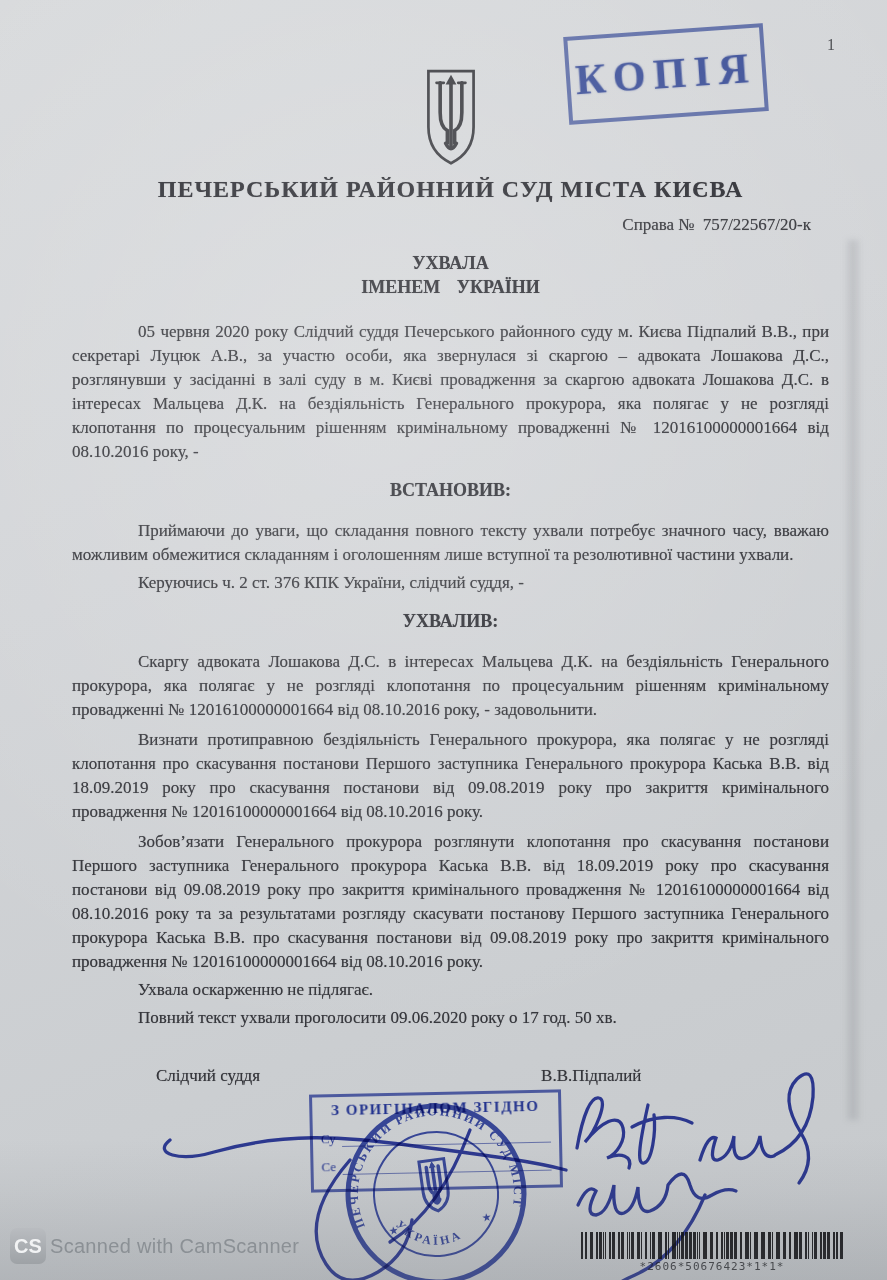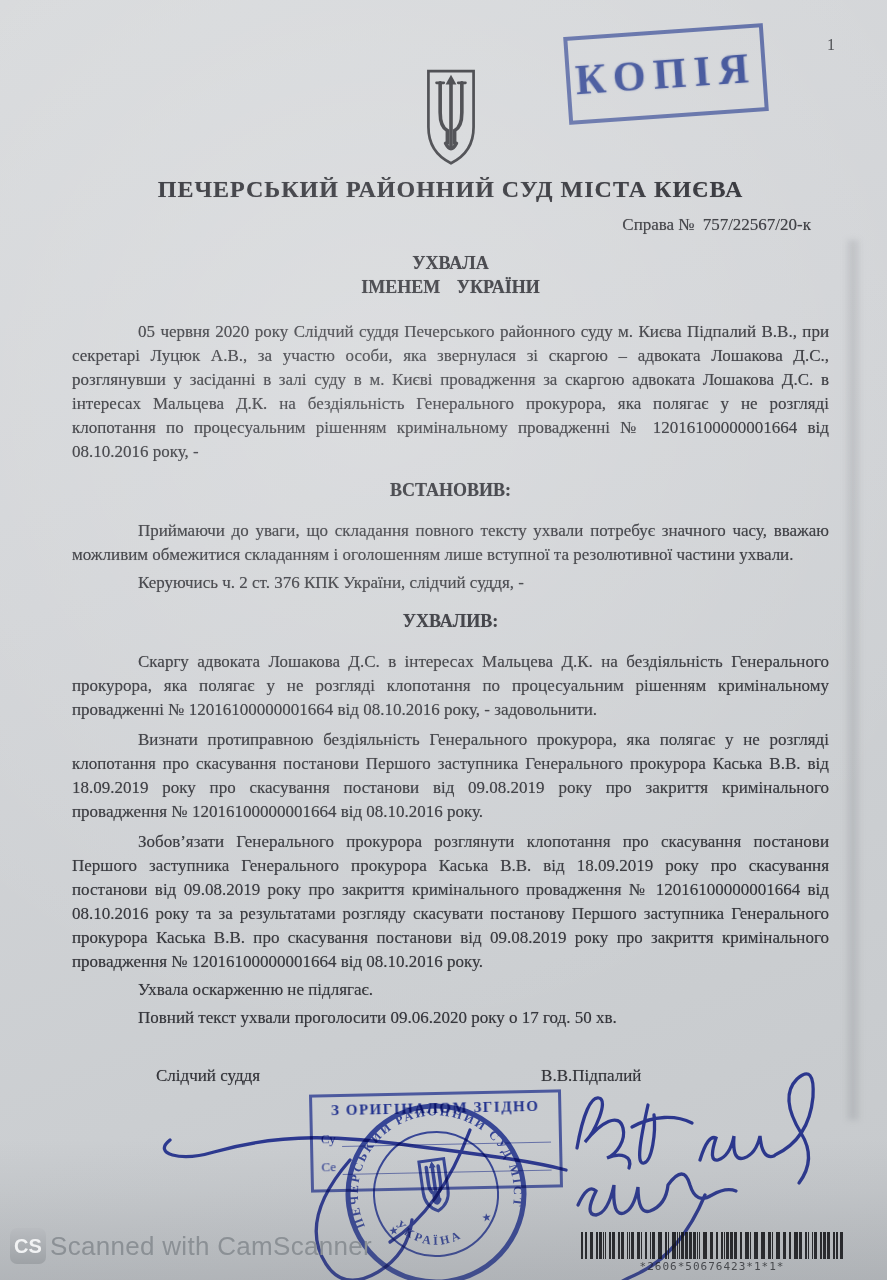--- a/index.html
+++ b/index.html
@@ -64,21 +64,21 @@
   .barcode .bars{height:27px;white-space:nowrap;overflow:hidden;font-size:0;}
   .barcode .bars i{display:inline-block;height:100%;background:#1d1d20;vertical-align:top;}
   .barcode .bc-text{font-family:"DejaVu Sans Mono",monospace;font-size:11px;
     letter-spacing:1px;color:#3f4044;margin-top:1px;}
   
   .cs-footer{position:absolute;left:10px;bottom:16px;z-index:8;display:flex;align-items:center;
     font-family:"Liberation Sans","DejaVu Sans",sans-serif;}
   .cs-badge{width:36px;height:36px;border-radius:7px;margin-right:4px;
     background:linear-gradient(#b9bcc0,#9ea2a6);display:flex;align-items:center;justify-content:center;
     color:#f2f3f4;font-weight:bold;font-size:20px;letter-spacing:0;}
-  .cs-text{font-size:26px;color:#8b9095;letter-spacing:.3px;}
+  .cs-text{font-size:20px;color:#8b9095;letter-spacing:.3px;}
 </style>
 </head>
 <body>
 
 <div class="scan">
   <div class="edge-crease"></div>
 
   <div class="copy-stamp">
     <span>КОПІЯ</span>
   </div>

